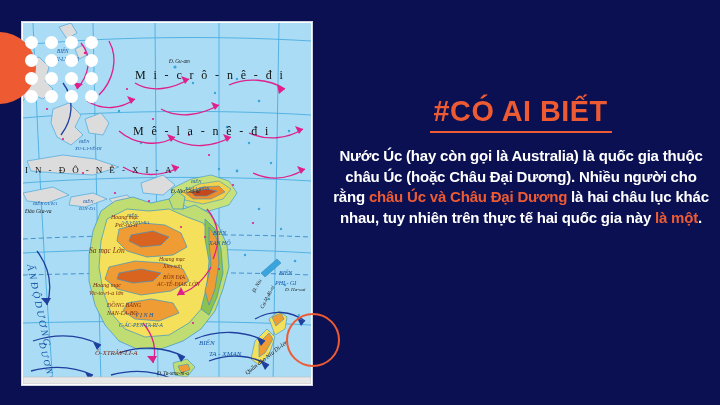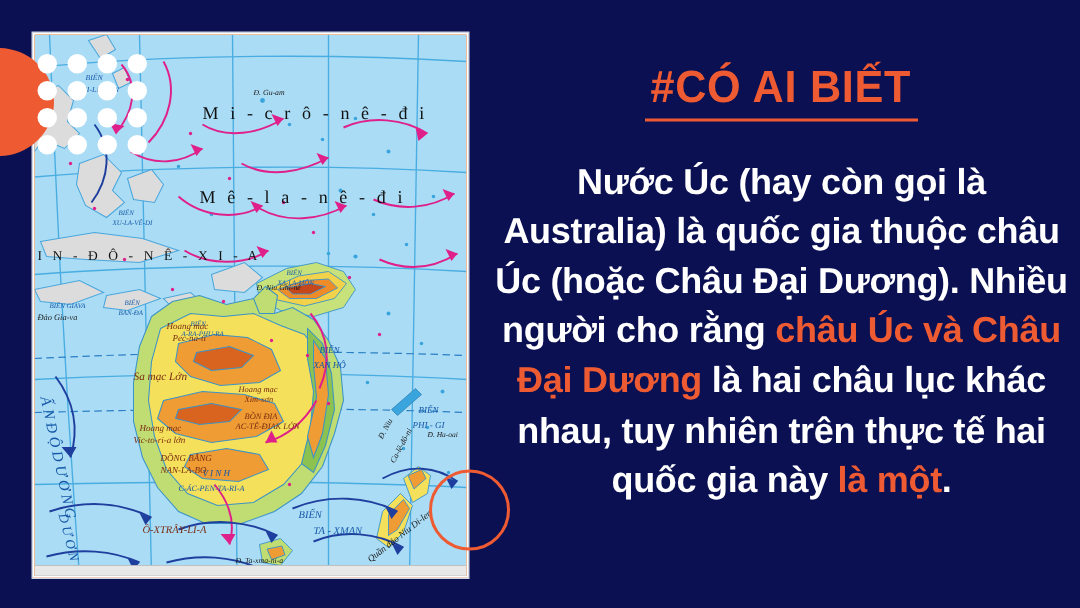--- a/index.html
+++ b/index.html
@@ -46,42 +46,42 @@
   }
 
   
   #text-col{
     position:absolute;left:322px;top:0;width:398px;height:405px;
     z-index:8;
     display:flex;flex-direction:column;align-items:center;
     padding-top:0;
   }
   #headline-wrap{
-    margin-top:44px;
+    margin-top:96px;
     text-align:center;
     border-bottom:2px solid #ee5b33;
     padding-bottom:5px;
     line-height:1;
   }
   #headline{
     color:#ee5b33;
     font-size:30px;
     font-weight:bold;
     letter-spacing:0.5px;
     font-family:"Liberation Sans", sans-serif;
     transform:scaleX(0.96);
     display:inline-block;
     white-space:nowrap;
   }
   #body-copy{
-    margin-top:24px;
+    margin-top:13px;
     width:386px;
     text-align:center;
     color:#ffffff;
-    font-size:24px;
+    font-size:15px;
     font-weight:bold;
     line-height:1.38;
     font-family:"Liberation Sans", sans-serif;
     letter-spacing:-0.2px;
   }
   .hl{color:#ee5b33;}
 
   
   .mlabel{font-family:"Liberation Serif", serif;fill:#1a1a1a;font-style:italic;}
   .mbig{font-family:"Liberation Serif", serif;fill:#111;letter-spacing:2.4px;}

